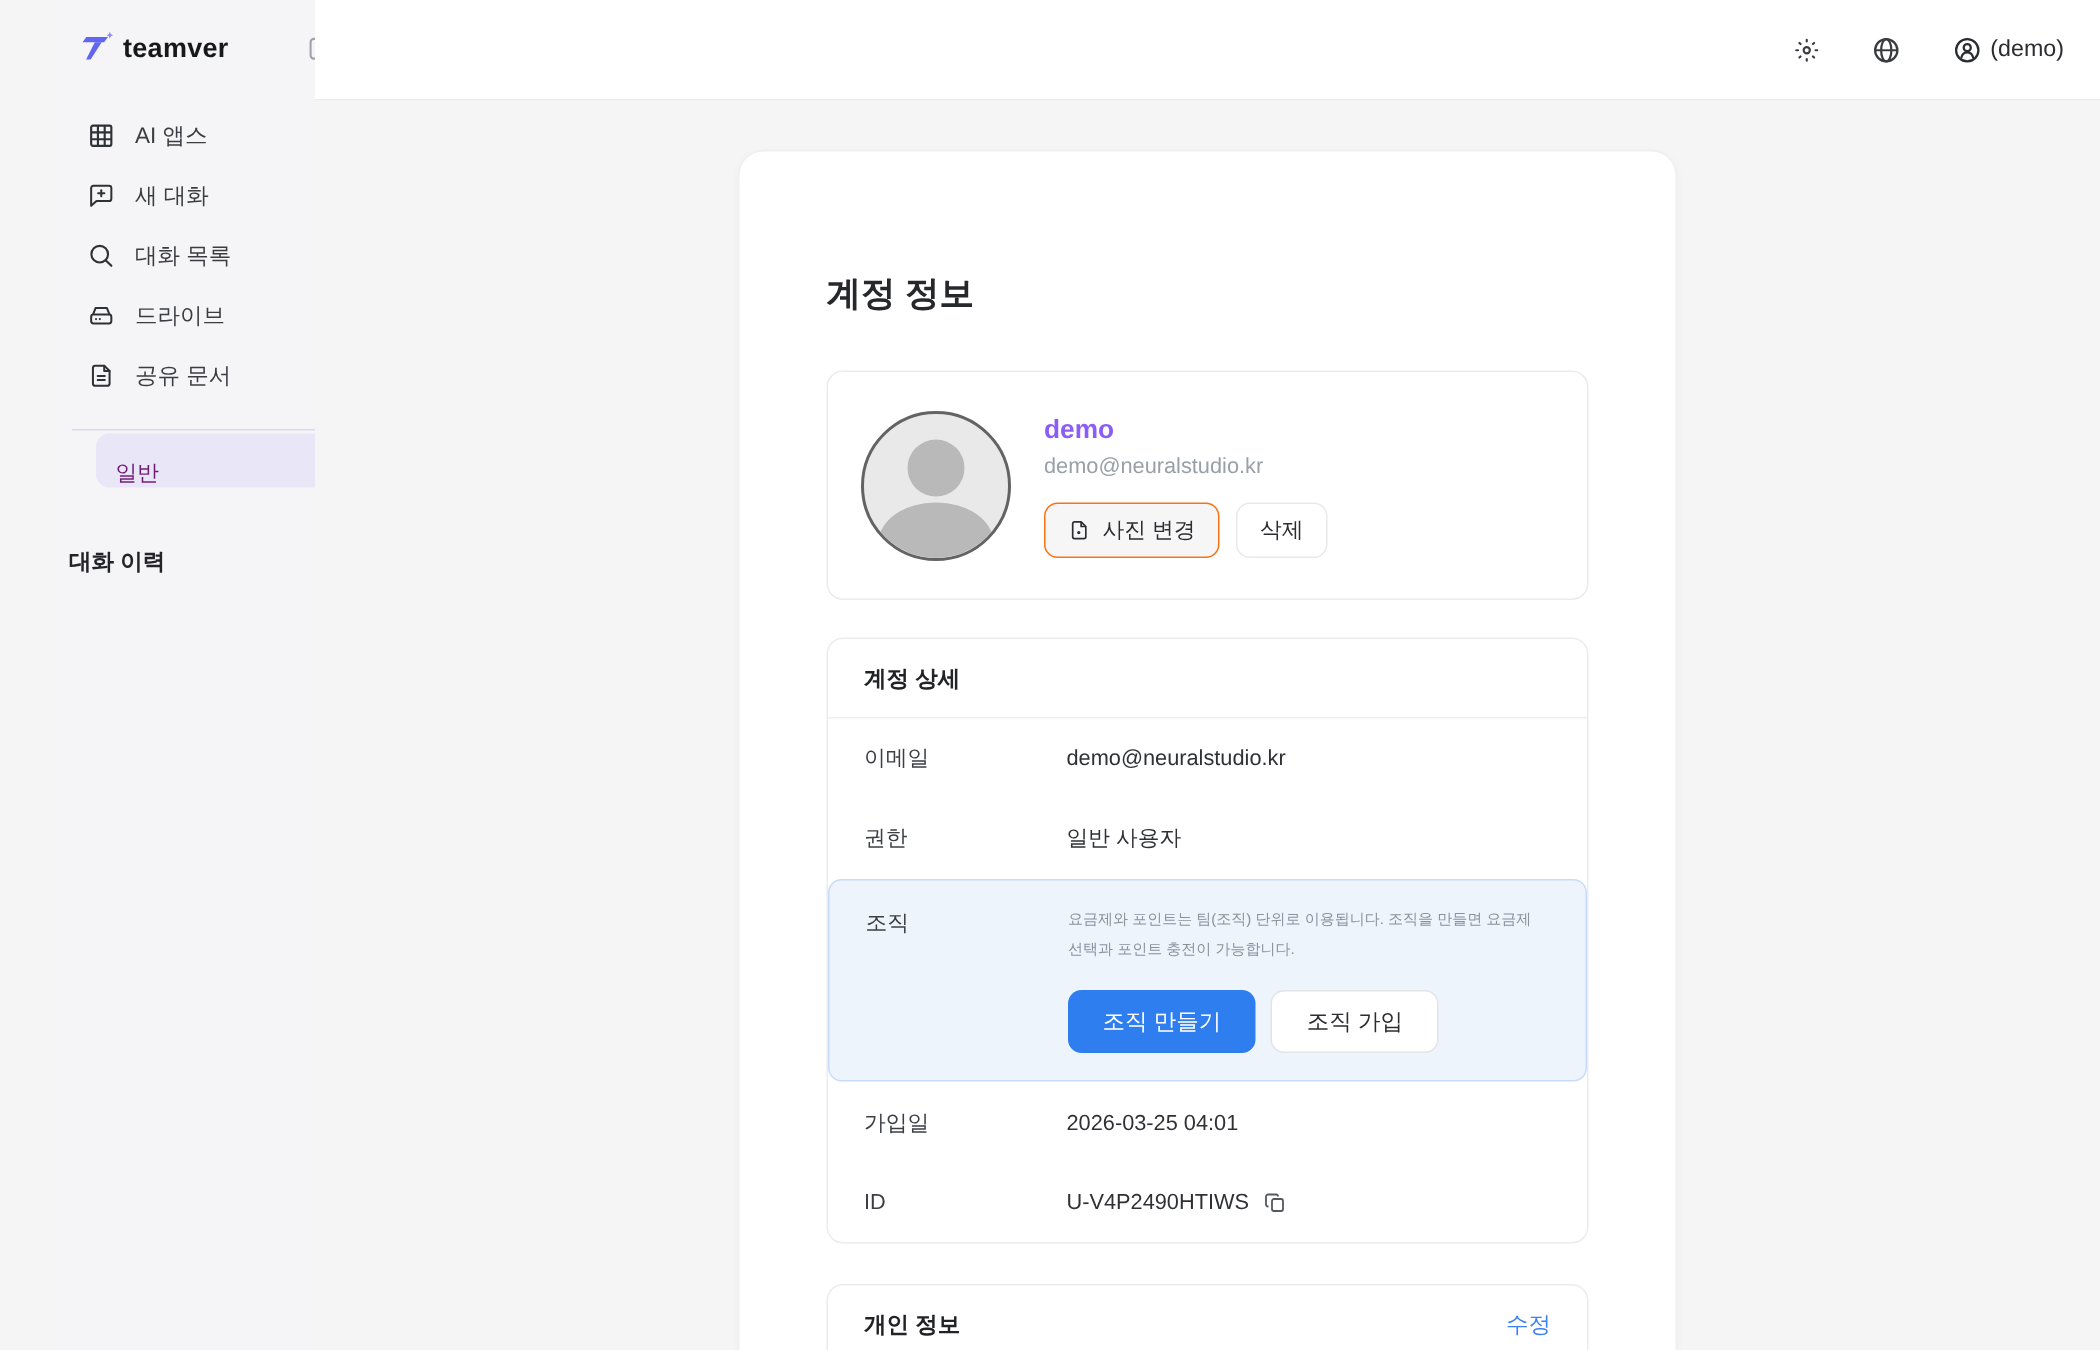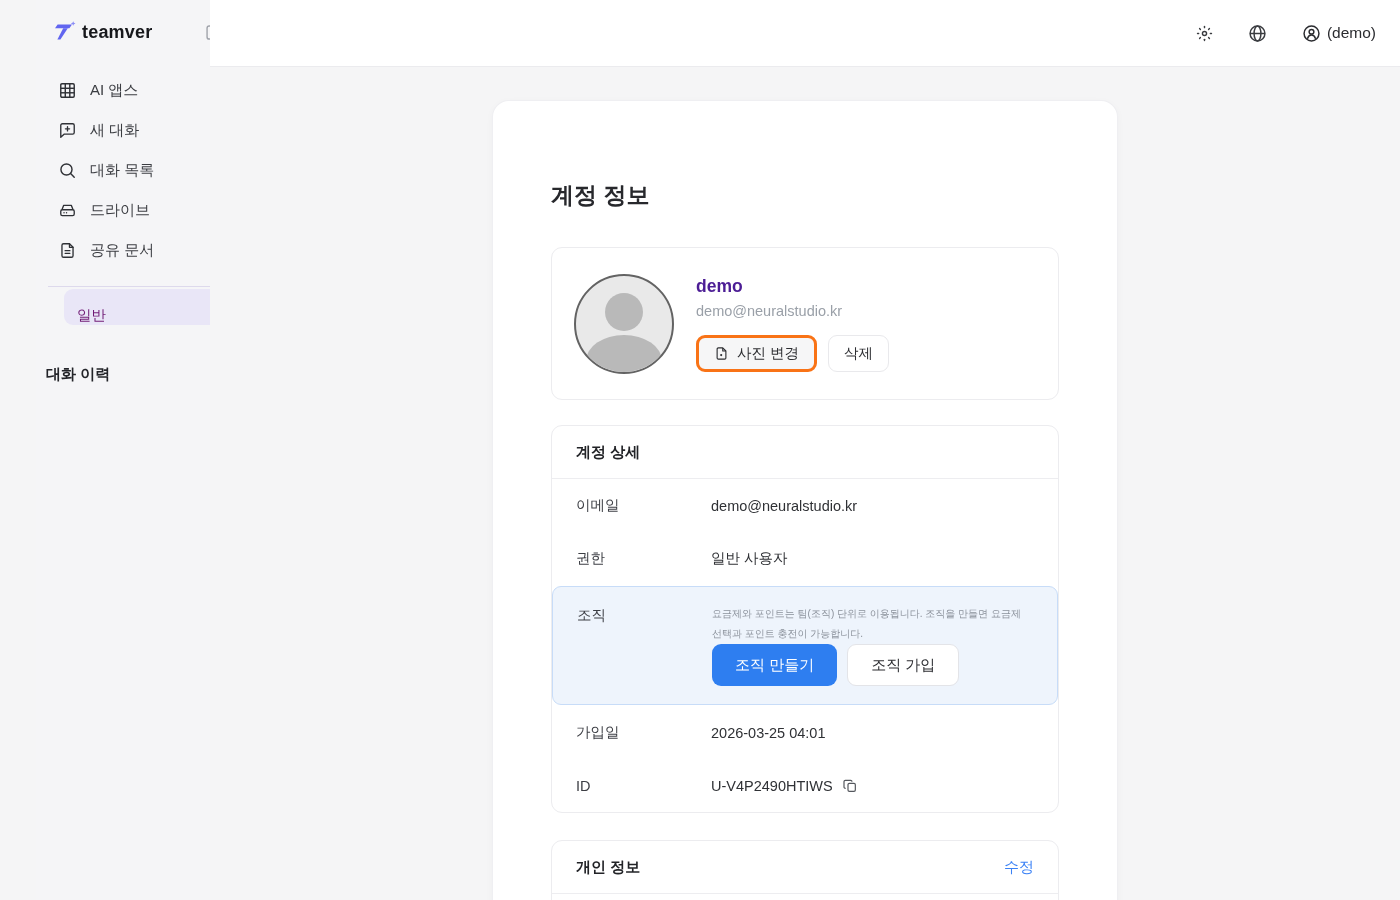--- a/index.html
+++ b/index.html
@@ -61,48 +61,48 @@
 
   
   .profile-panel { height:153px; display:flex; align-items:center; padding-left:22px; margin-bottom:25px; }
   .avatar {
     width:100px; height:100px; border-radius:50%; background:#e9e9e9;
     border:2px solid #636363; position:relative; overflow:hidden; flex:none;
   }
   .avatar .head { position:absolute; left:29px; top:17px; width:38px; height:38px; border-radius:50%; background:#b9b9b9; }
   .avatar .torso { position:absolute; left:10px; top:59px; width:76px; height:52px; border-radius:50% 50% 0 0; background:#b9b9b9; }
   .profile-info { margin-left:22px; }
-  .profile-name { font-size:17.5px; font-weight:700; color:#4c1d95; }
+  .profile-name { font-size:17.5px; font-weight:700; color:#8b5cf6; }
   .profile-email { font-size:14.5px; color:#9aa0a8; margin-top:6px; }
   .profile-actions { margin-top:16px; display:flex; gap:11px; }
   .btn { display:flex; align-items:center; gap:8px; height:37px; padding:0 15px;
          border-radius:9px; font-size:14.5px; color:#2c2d31; cursor:pointer;
          font-family:inherit; }
-  .btn-photo { background:#f6f6f7; border:3px solid #f97316; }
+  .btn-photo { background:#f6f6f7; border:1px solid #f97316; }
   .btn-delete { background:#fff; border:1px solid #e9e9ec; }
 
   
   .details-panel { margin-bottom:27px; }
   .panel-header {
     display:flex; align-items:center; justify-content:space-between;
     height:53px; padding:0 24px; border-bottom:1px solid #ededf0;
   }
   .panel-header-title { font-weight:700; font-size:15px; color:#222327; }
   .detail-row { display:flex; align-items:center; height:53px; padding:0 24px; }
   .detail-label { width:135px; flex:none; font-size:14.5px; color:#3c3e44; }
   .detail-value { font-size:14.5px; color:#2f3135; }
 
   .org-box {
     background:#eef4fc; border:1px solid #c7dcf8; border-radius:9px;
     margin:1px 0; padding:17px 24px 18px; display:flex;
   }
   .org-box .detail-label { align-self:flex-start; padding-top:2px; }
   .org-content { flex:1; }
   .org-desc { font-size:10px; line-height:20px; color:#8b919b; max-width:322px; }
-  .org-actions { display:flex; gap:10px; }
+  .org-actions { margin-top:16px; display:flex; gap:10px; }
   .btn-primary {
     height:42px; padding:0 23px; background:#2e7ef0; color:#fff; border:none;
     border-radius:9px; font-size:15px; cursor:pointer; font-family:inherit;
   }
   .btn-secondary {
     height:42px; padding:0 23px; background:#fff; color:#2c2d31;
     border:1px solid #e3e4e8; border-radius:9px; font-size:15px; cursor:pointer; font-family:inherit;
   }
   .id-cell { display:flex; align-items:center; gap:9px; }
   .copy-btn { color:#55585e; cursor:pointer; }

